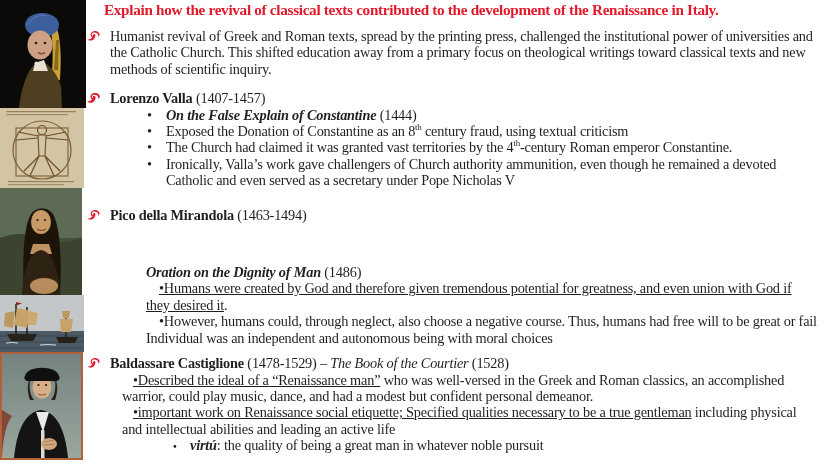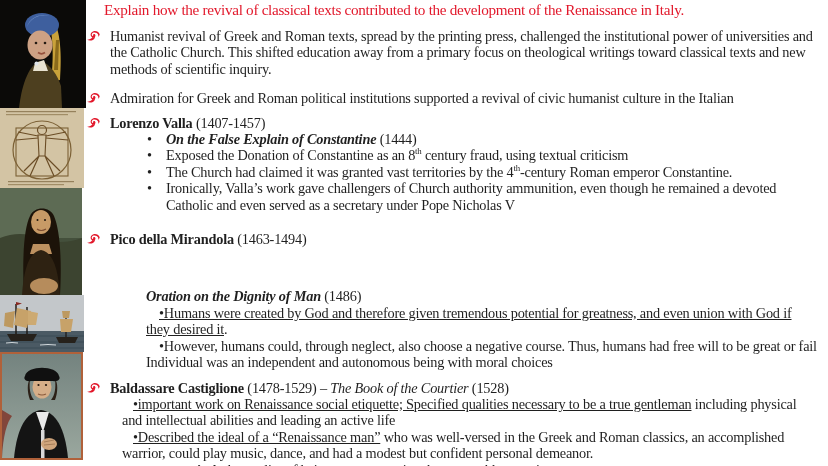--- a/index.html
+++ b/index.html
@@ -7,21 +7,21 @@
     position:relative;width:828px;height:466px;background:#ffffff;overflow:hidden;
     font-family:"Liberation Serif","DejaVu Serif",serif;color:#1f1f1f;
   }
   
   .strip{position:absolute;left:0;top:0;width:88px;}
   .strip figure{margin:0;padding:0;line-height:0;display:block;}
   .frame-columbus{border:2px solid #b0613a;display:inline-block;line-height:0;}
   
   .title{
     position:absolute;left:104px;top:1px;margin:0;width:720px;
-    font-size:15.2px;font-weight:normal;letter-spacing:-0.3px;white-space:nowrap;
+    font-size:15.2px;font-weight:bold;letter-spacing:-0.3px;white-space:nowrap;
     color:var(--red,#e2182b);
   }
   
   .content{position:absolute;left:0;top:21px;width:828px;}
   .blk{
     position:relative;font-size:14.3px;line-height:16.4px;letter-spacing:-0.2px;
     margin-right:10px;
   }
   .blk.fleu{padding-left:110px;}
   .blk.sub{padding-left:166px;}
@@ -147,21 +147,21 @@
           <svg viewBox="0 0 14 12" width="15" height="12">
             <path fill="currentColor" d="M13.1,4 C12.2,1.7 9.4,0.6 7,1.3 C4.9,1.9 3.6,3.9 4.3,5.7 C4.9,7.2 6.7,7.9 8,7.2 C9,6.6 9.3,5.3 8.6,4.5 C8,3.8 6.9,3.9 6.5,4.7 C6.3,5.2 6.5,5.8 7,6 C6.3,6.2 5.5,5.8 5.3,5 C5,3.9 5.9,2.8 7.2,2.5 C9,2.1 10.9,3 11.6,4.6 C11.9,5.3 11.9,6.1 11.6,6.8 C12.5,6.1 13.4,5 13.1,4 Z"></path>
             <path fill="currentColor" d="M6,6.9 C4.8,8.6 2.9,9.6 0.7,9.8 C2.2,10.8 4.6,10.9 6.4,9.9 C7.8,9.2 8.6,7.9 8.4,6.8 C7.7,7.3 6.8,7.3 6,6.9 Z"></path>
           </svg>
         </span><span>Humanist revival of Greek and Roman texts, spread by the printing press, challenged the institutional power of universities and the Catholic Church. This shifted education away from a primary focus on theological writings toward classical texts and new methods of scientific inquiry.</span></div>
       <div class="blk fleu" style="margin-top: 13px;"><span class="fl">
           <svg viewBox="0 0 14 12" width="15" height="12">
             <path fill="currentColor" d="M13.1,4 C12.2,1.7 9.4,0.6 7,1.3 C4.9,1.9 3.6,3.9 4.3,5.7 C4.9,7.2 6.7,7.9 8,7.2 C9,6.6 9.3,5.3 8.6,4.5 C8,3.8 6.9,3.9 6.5,4.7 C6.3,5.2 6.5,5.8 7,6 C6.3,6.2 5.5,5.8 5.3,5 C5,3.9 5.9,2.8 7.2,2.5 C9,2.1 10.9,3 11.6,4.6 C11.9,5.3 11.9,6.1 11.6,6.8 C12.5,6.1 13.4,5 13.1,4 Z"></path>
             <path fill="currentColor" d="M6,6.9 C4.8,8.6 2.9,9.6 0.7,9.8 C2.2,10.8 4.6,10.9 6.4,9.9 C7.8,9.2 8.6,7.9 8.4,6.8 C7.7,7.3 6.8,7.3 6,6.9 Z"></path>
           </svg>
-        </span><span>Admiration for Greek and Roman political institutions supported a revival of civic humanist culture in the Italian</span></div>
+        </span></div>
       <div class="blk fleu" style="margin-top: 8px;"><span class="fl">
           <svg viewBox="0 0 14 12" width="15" height="12">
             <path fill="currentColor" d="M13.1,4 C12.2,1.7 9.4,0.6 7,1.3 C4.9,1.9 3.6,3.9 4.3,5.7 C4.9,7.2 6.7,7.9 8,7.2 C9,6.6 9.3,5.3 8.6,4.5 C8,3.8 6.9,3.9 6.5,4.7 C6.3,5.2 6.5,5.8 7,6 C6.3,6.2 5.5,5.8 5.3,5 C5,3.9 5.9,2.8 7.2,2.5 C9,2.1 10.9,3 11.6,4.6 C11.9,5.3 11.9,6.1 11.6,6.8 C12.5,6.1 13.4,5 13.1,4 Z"></path>
             <path fill="currentColor" d="M6,6.9 C4.8,8.6 2.9,9.6 0.7,9.8 C2.2,10.8 4.6,10.9 6.4,9.9 C7.8,9.2 8.6,7.9 8.4,6.8 C7.7,7.3 6.8,7.3 6,6.9 Z"></path>
           </svg>
         </span><span style="font-weight: 700;">Lorenzo Valla</span><span> (1407-1457)</span></div>
       <div class="blk sub"><span class="dot">•</span><span style="font-weight: 700; font-style: italic;">On the False Explain of Constantine</span><span> (1444)</span></div>
       <div class="blk sub"><span class="dot">•</span><span>Exposed the Donation of Constantine as an 8</span><span class="sup">th</span><span> century fraud, using textual criticism</span></div>
       <div class="blk sub"><span class="dot">•</span><span>The Church had claimed it was granted vast territories by the 4</span><span class="sup">th</span><span>-century Roman emperor Constantine.</span></div>
       <div class="blk sub"><span class="dot">•</span><span>Ironically, </span><span style="font-weight: 400;">Valla’s work gave challengers of Church authority ammunition</span><span>, even though he remained a devoted Catholic and even served as a secretary under Pope Nicholas V</span></div>
@@ -173,19 +173,19 @@
         </span><span style="font-weight: 700;">Pico della Mirandola</span><span> (1463-1494)</span></div>
       <div class="blk plain2"><span style="font-weight: 700; font-style: italic;">Oration on the Dignity of Man</span><span> (1486)</span></div>
       <div class="blk pico"><span class="u">•Humans were created by God and therefore given tremendous potential for greatness, and even union with God if they desired it</span><span>.</span></div>
       <div class="blk pico"><span>•However, humans could, through neglect, also choose a negative course. Thus, humans had free will to be great or fail Individual was an independent and autonomous being with moral choices</span></div>
       <div class="blk fleu" style="margin-top: 9px;"><span class="fl">
           <svg viewBox="0 0 14 12" width="15" height="12">
             <path fill="currentColor" d="M13.1,4 C12.2,1.7 9.4,0.6 7,1.3 C4.9,1.9 3.6,3.9 4.3,5.7 C4.9,7.2 6.7,7.9 8,7.2 C9,6.6 9.3,5.3 8.6,4.5 C8,3.8 6.9,3.9 6.5,4.7 C6.3,5.2 6.5,5.8 7,6 C6.3,6.2 5.5,5.8 5.3,5 C5,3.9 5.9,2.8 7.2,2.5 C9,2.1 10.9,3 11.6,4.6 C11.9,5.3 11.9,6.1 11.6,6.8 C12.5,6.1 13.4,5 13.1,4 Z"></path>
             <path fill="currentColor" d="M6,6.9 C4.8,8.6 2.9,9.6 0.7,9.8 C2.2,10.8 4.6,10.9 6.4,9.9 C7.8,9.2 8.6,7.9 8.4,6.8 C7.7,7.3 6.8,7.3 6,6.9 Z"></path>
           </svg>
         </span><span style="font-weight: 700;">Baldassare Castiglione</span><span> (1478-1529) – </span><span style="font-weight: 400; font-style: italic;">The Book of the Courtier</span><span> (1528)</span></div>
+      <div class="blk bald"><span class="u">•Described the ideal of a “Renaissance man”</span><span> who was well-versed in the Greek and Roman classics, an accomplished warrior, could play music, dance, and had a modest but confident personal demeanor.</span></div>
       <div class="blk bald"><span class="u">•important work on Renaissance social etiquette; Specified qualities necessary to be a true gentleman</span><span> including physical and intellectual abilities and leading an active life</span></div>
-      <div class="blk bald"><span class="u">•Described the ideal of a “Renaissance man”</span><span> who was well-versed in the Greek and Roman classics, an accomplished warrior, could play music, dance, and had a modest but confident personal demeanor.</span></div>
       <div class="blk deep"><span class="dot">•</span></div>
       <div class="blk deep"><span class="dot">•</span><span style="font-weight: 700; font-style: italic;">virtú</span><span>: the quality of being a great man in whatever noble pursuit</span></div>
     </div>
 
 </div>
 
 </body></html>

